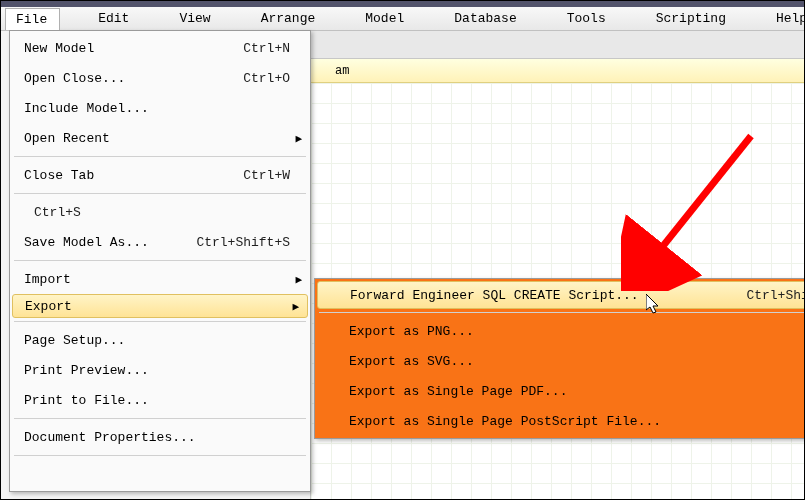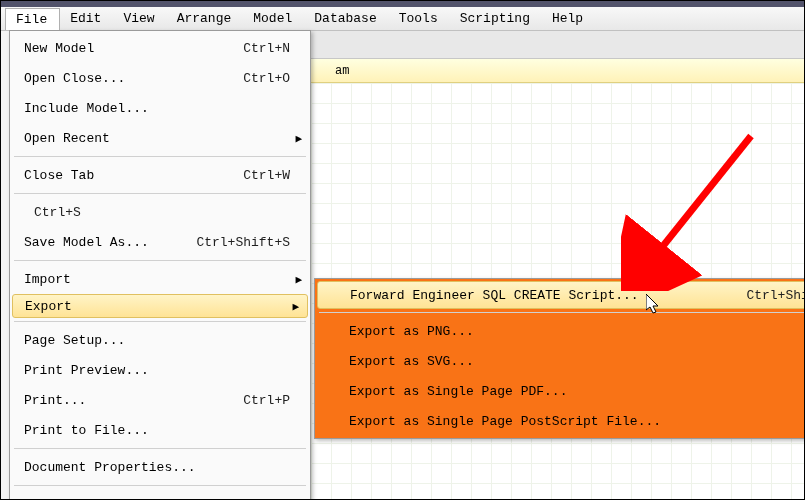--- a/index.html
+++ b/index.html
@@ -16,20 +16,21 @@
     height: 6px;
     background: #52536b;
   }
   .menubar {
     display: flex;
     background: linear-gradient(#f8f8f8, #e8e8e8);
     border-bottom: 1px solid #c0c0c0;
     height: 24px;
     align-items: center;
     padding-left: 4px;
+    gap: 28px;
   }
   .menubar-item {
     padding: 3px 12px 3px 10px;
     cursor: default;
     font-family: "Courier New", monospace;
     font-size: 13px;
   }
   .menubar-item.open {
     background: #fff;
     border: 1px solid #b0b0b0;
@@ -238,24 +239,20 @@
       <span class="arrow">▶</span>
     </div>
     <div class="dd-sep"></div>
     <div class="dd-item">
       <span class="label">Page Setup...</span>
     </div>
     <div class="dd-item">
       <span class="label">Print Preview...</span>
     </div>
     <div class="dd-item">
-      <span class="label">Print...</span>
-      <span class="shortcut">Ctrl+P</span>
-    </div>
-    <div class="dd-item">
       <span class="label">Print to File...</span>
     </div>
     <div class="dd-sep"></div>
     <div class="dd-item">
       <span class="label">Document Properties...</span>
     </div>
     <div class="dd-sep"></div>
     <div class="dd-item"></div>
   </div>
 

